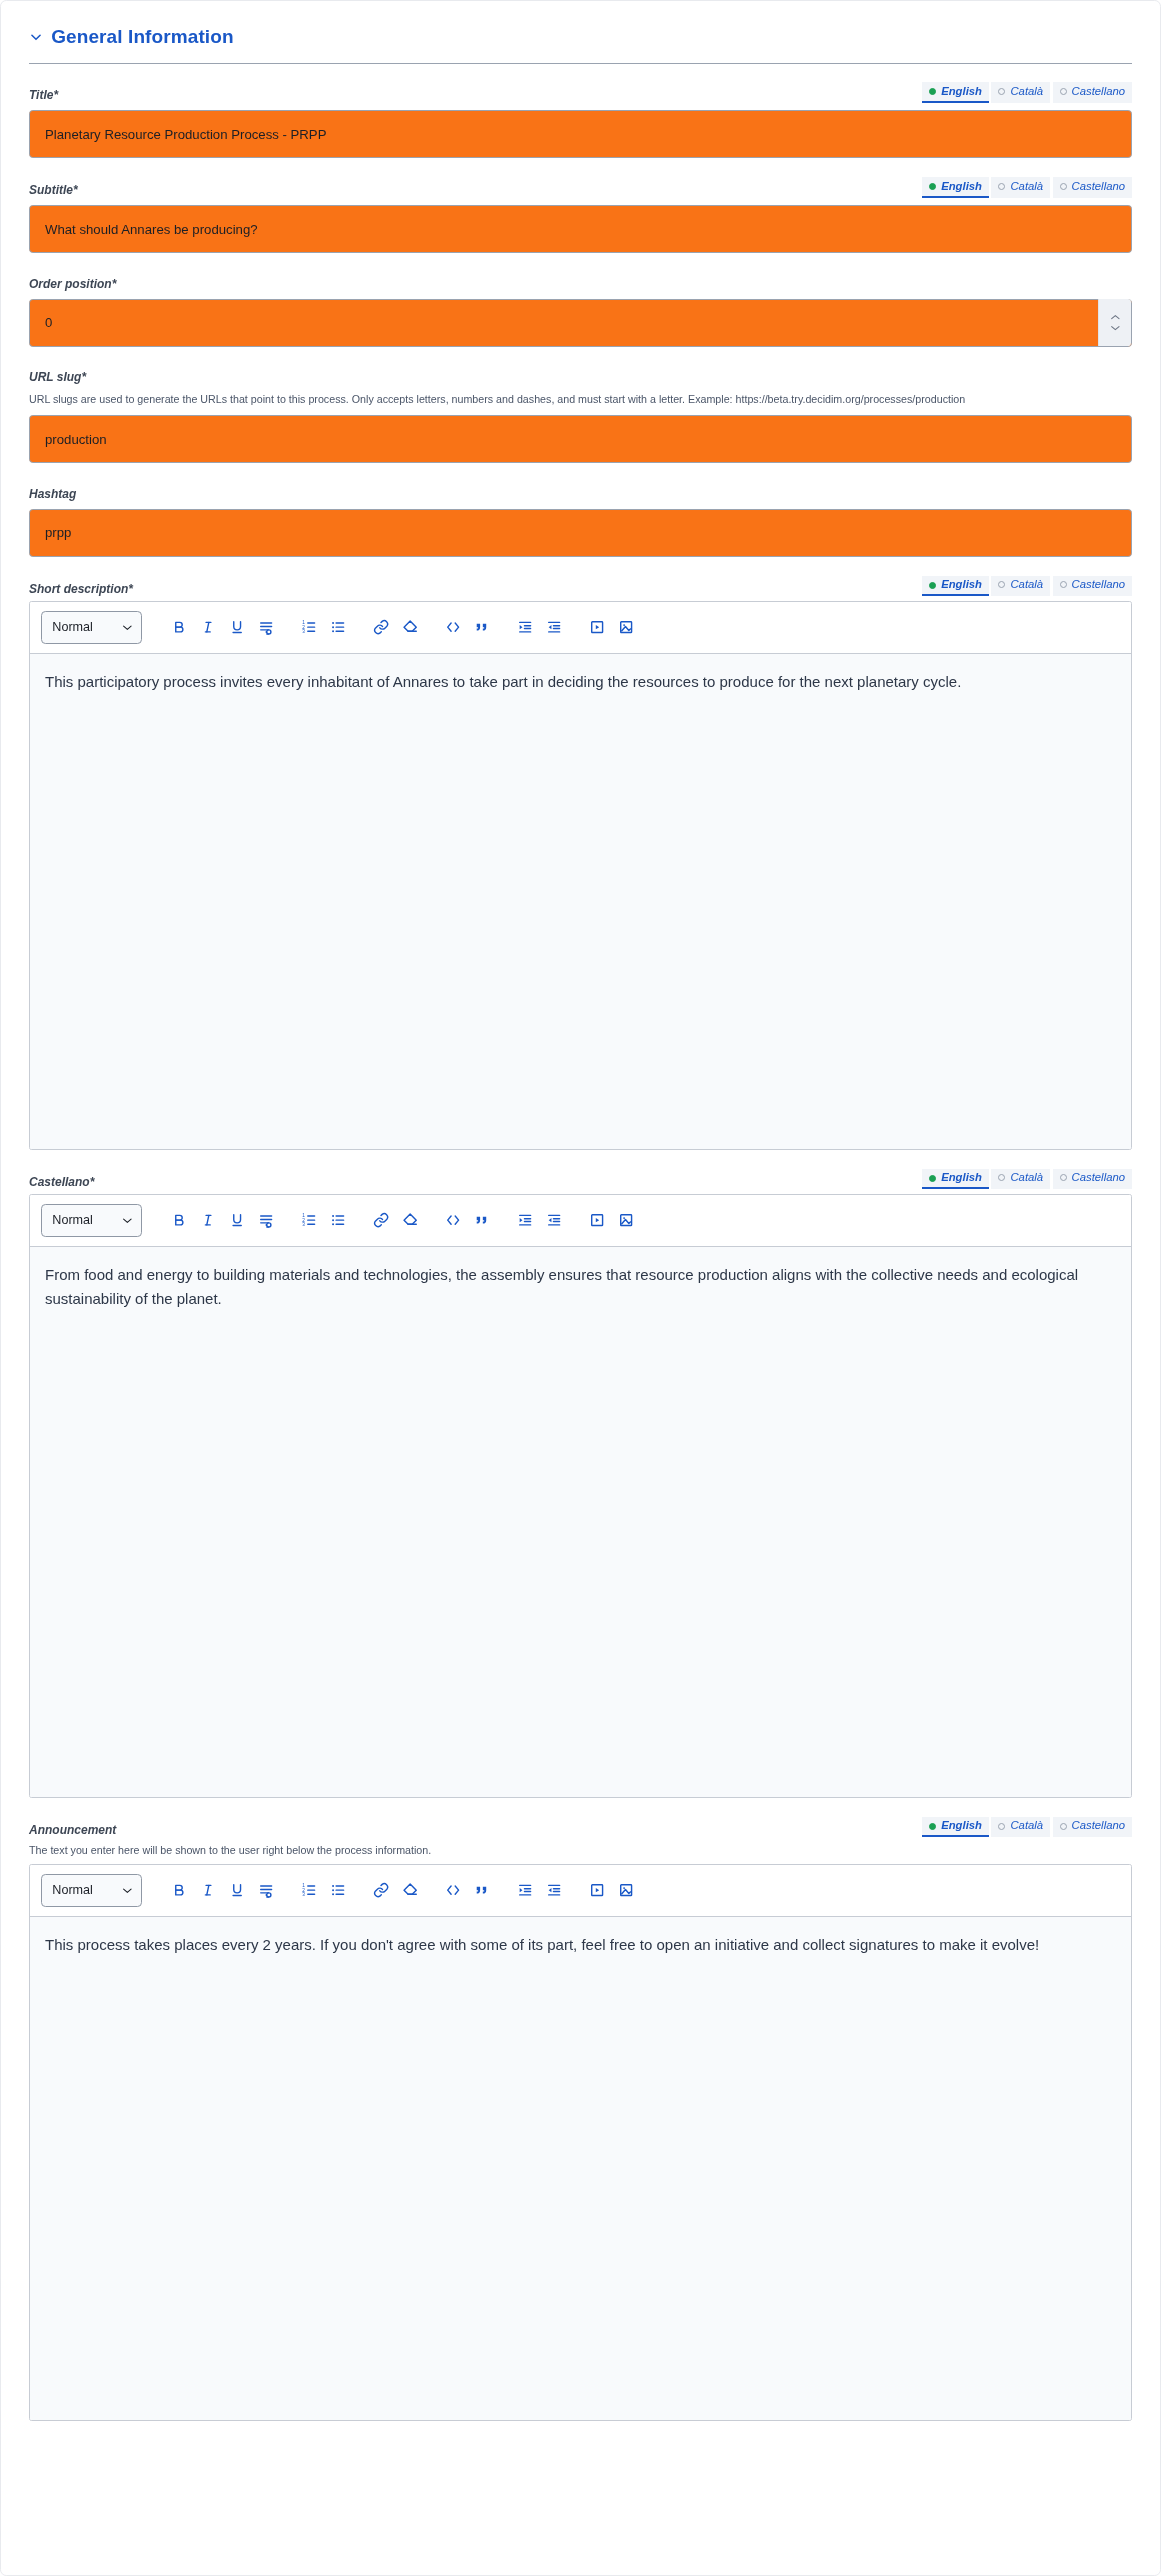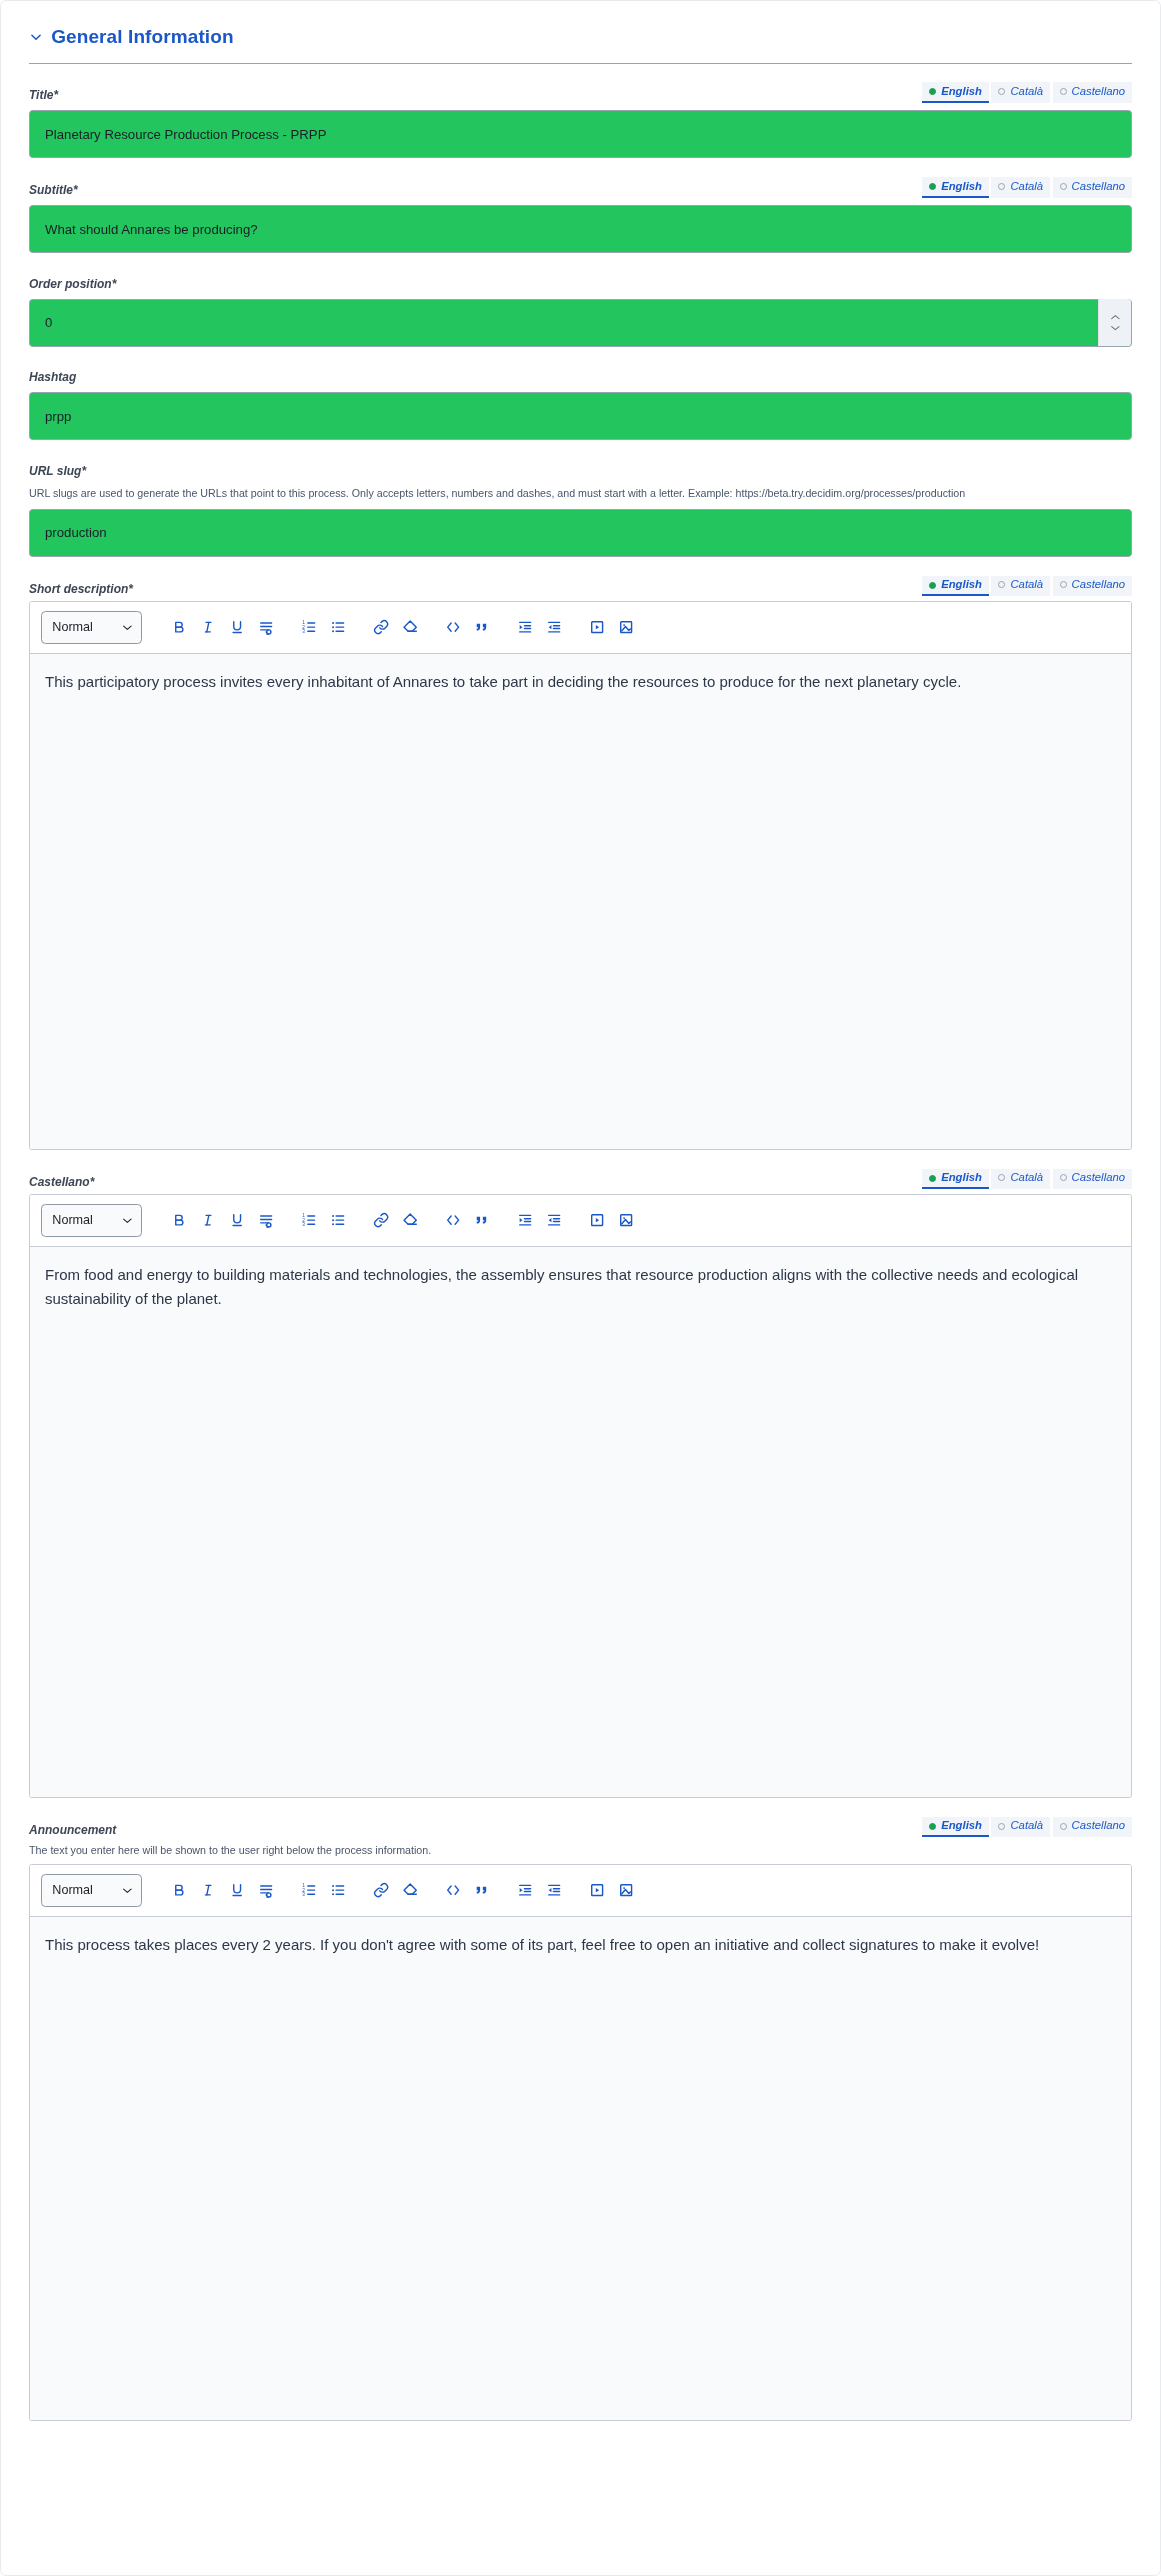--- a/index.html
+++ b/index.html
@@ -109,21 +109,21 @@
   .loc.active .dot {
     background: #1aa053;
     border-color: #1aa053;
   }
 
   
   .input {
     margin-top: 7.5px;
     width: 100%;
     height: 48px;
-    background: #22c55e;
+    background: #f97316;
     border: 0.6px solid #9aa3b0;
     border-radius: 3.8px;
     padding: 0 15px;
     font-family: "Liberation Sans", sans-serif;
     font-size: 13.2px;
     color: #1b1f26;
     display: flex;
     align-items: center;
   }
   .input.number {
@@ -273,31 +273,31 @@
           </svg>
         <svg width="10.7" height="6.3" viewBox="0 0 20 12" fill="none" stroke="#6b7483" stroke-width="2" stroke-linecap="round" stroke-linejoin="round">
             <polyline points="3 3 10 9 17 3"></polyline>
           </svg>
       </span>
     </div>
   </div>
 
   <div class="field">
     <div class="label-row">
-      <span class="f-label">Hashtag</span>
-    </div>
-    <div class="input">prpp</div>
+      <span class="f-label">URL slug*</span>
+    </div>
+    <div class="help">URL slugs are used to generate the URLs that point to this process. Only accepts letters, numbers and dashes, and must start with a letter. Example: https://beta.try.decidim.org/processes/production</div>
+    <div class="input">production</div>
   </div>
 
   <div class="field">
     <div class="label-row">
-      <span class="f-label">URL slug*</span>
-    </div>
-    <div class="help">URL slugs are used to generate the URLs that point to this process. Only accepts letters, numbers and dashes, and must start with a letter. Example: https://beta.try.decidim.org/processes/production</div>
-    <div class="input">production</div>
+      <span class="f-label">Hashtag</span>
+    </div>
+    <div class="input">prpp</div>
   </div>
 
   <div class="field">
     <div class="label-row">
       <span class="f-label">Short description*</span>
       <div class="locales">
         <div class="loc active">
             <span class="dot"></span>
             <span>English</span>
           </div>

